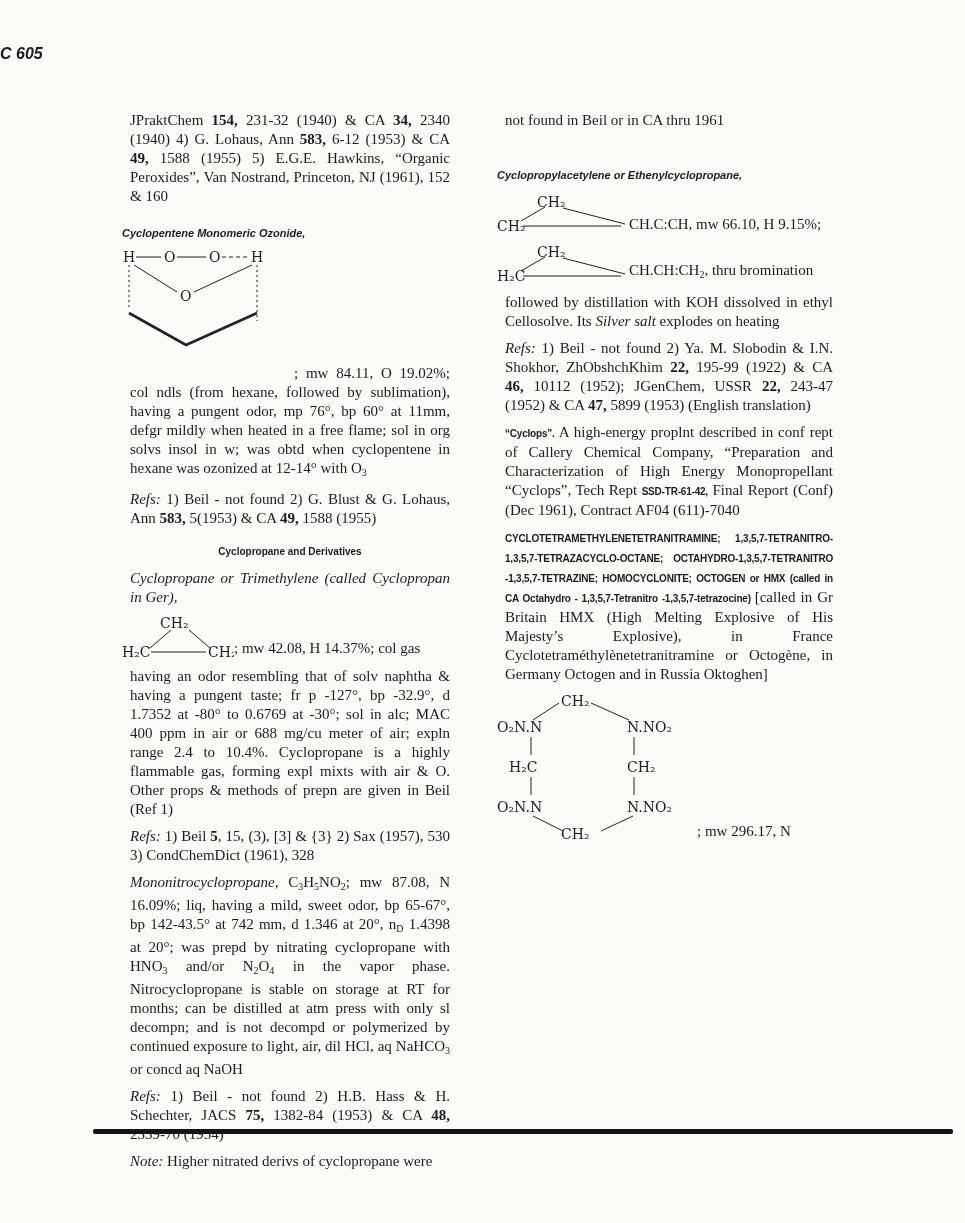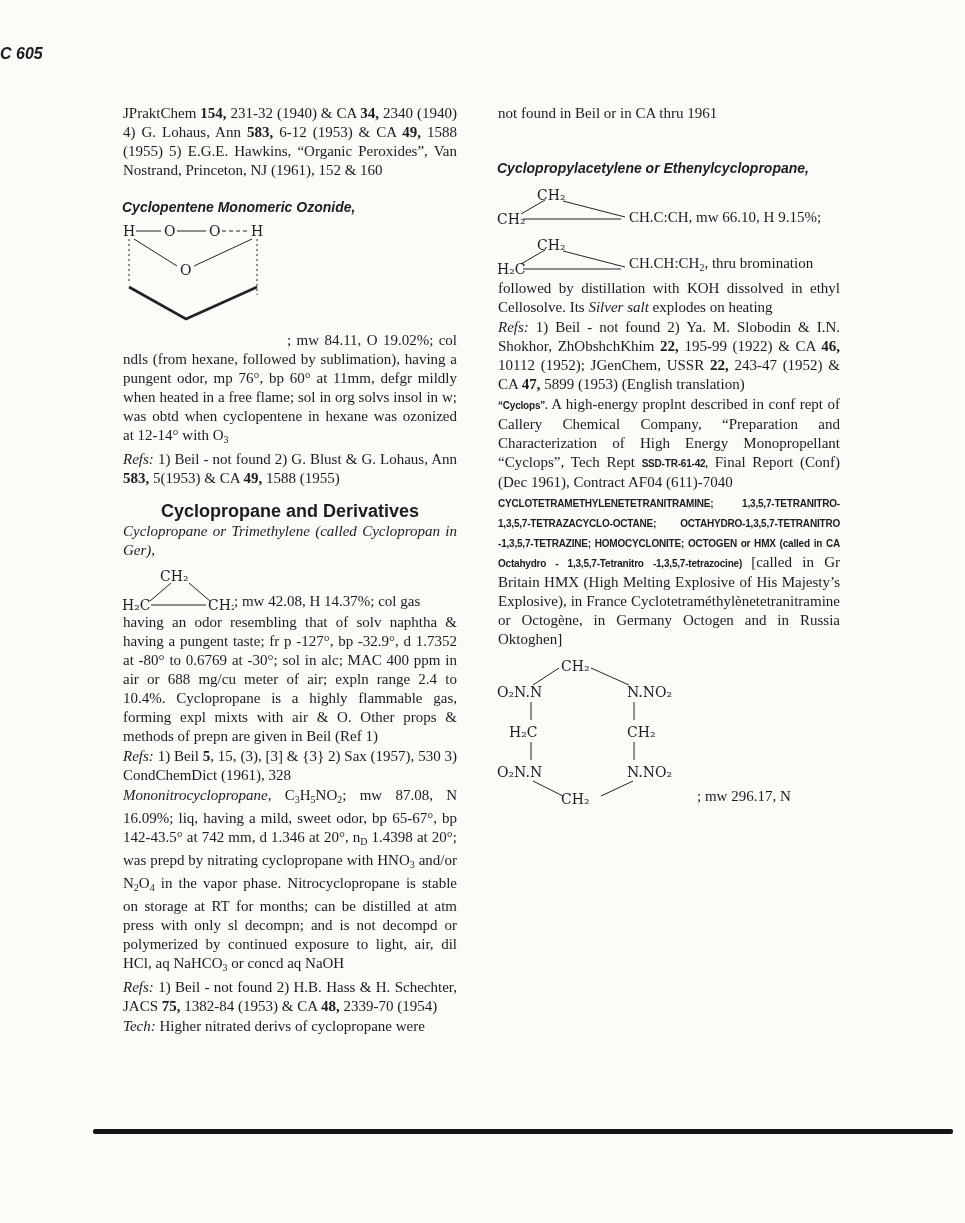--- a/index.html
+++ b/index.html
@@ -10,28 +10,28 @@
     font-size:15px;line-height:19px;
     overflow:hidden;
   }
   .page-header{
     position:absolute;top:44px;left:0;width:960px;text-align:left;
     font-family:"Liberation Sans",sans-serif;font-weight:bold;font-size:16px;font-style:italic;
   }
   .col{position:absolute;top:103px;}
   .col-left{left:122px;width:336px;}
   .col-right{left:497px;width:344px;}
-  p.para{margin:1px;text-align:justify;}
+  p.para{margin:8px;text-align:justify;}
   .entry-title{
     margin:0;font-family:"Liberation Sans",sans-serif;
-    font-weight:bold;font-style:italic;font-size:14px;line-height:19px;
+    font-weight:bold;font-style:italic;font-size:11px;line-height:19px;
   }
   .center-title{
     margin:0;font-family:"Liberation Sans",sans-serif;
-    font-weight:bold;font-size:18px;line-height:19px;text-align:center;
+    font-weight:bold;font-size:10px;line-height:19px;text-align:center;
   }
   .seg-b{font-weight:bold;}
   .seg-i{font-style:italic;}
   .seg-h{font-family:Liberation Sans, sans-serif;font-size:10px;letter-spacing:-0.2px;}
   .seg-sub{font-size:10px;vertical-align:-3px;}
   .mt6{margin-top:6px;} .mt8{margin-top:8px;} .mt10{margin-top:10px;}
   .mt14{margin-top:14px;} .mt18{margin-top:18px;} .mt28{margin-top:28px;}
   .mt30{margin-top:30px;} .mt36{margin-top:36px;}
   .struct-row{display:flex;align-items:flex-end;}
   .struct-row svg{flex:none;display:block;}
@@ -97,21 +97,21 @@
   </div>
 
   <p class="para"><span>having an odor resembling that of solv naphtha &amp; having a pungent taste; fr p -127°, bp -32.9°, d 1.7352 at -80° to 0.6769 at -30°; sol in alc; MAC 400 ppm in air or 688 mg/cu meter of air; expln range 2.4 to 10.4%. Cyclopropane is a highly flammable gas, forming expl mixts with air &amp; O. Other props &amp; methods of prepn are given in Beil (Ref 1)</span></p>
 
   <p class="para"><span class="seg-i">Refs:</span><span>   1) Beil </span><span class="seg-b">5</span><span>, 15, (3), [3] &amp; {3}   2) Sax (1957), 530   3) CondChemDict (1961), 328</span></p>
 
   <p class="para"><span class="seg-i">Mononitrocyclopropane,</span><span> C</span><span class="seg-sub">3</span><span>H</span><span class="seg-sub">5</span><span>NO</span><span class="seg-sub">2</span><span>; mw 87.08, N 16.09%; liq, having a mild, sweet odor, bp 65-67°, bp 142-43.5° at 742 mm, d 1.346 at 20°, n</span><span class="seg-sub">D</span><span> 1.4398 at 20°; was prepd by nitrating cyclopropane with HNO</span><span class="seg-sub">3</span><span> and/or N</span><span class="seg-sub">2</span><span>O</span><span class="seg-sub">4</span><span> in the vapor phase. Nitrocyclopropane is stable on storage at RT for months; can be distilled at atm press with only sl decompn; and is not decompd or polymerized by continued exposure to light, air, dil HCl, aq NaHCO</span><span class="seg-sub">3</span><span> or concd aq NaOH</span></p>
 
   <p class="para"><span class="seg-i">Refs:</span><span>   1) Beil - not found   2) H.B. Hass &amp; H. Schechter, JACS </span><span class="seg-b">75,</span><span> 1382-84 (1953) &amp; CA </span><span class="seg-b">48,</span><span> 2339-70 (1954)</span></p>
 
-  <p class="para"><span class="seg-i">Tech:</span><span> Higher nitrated derivs of cyclopropane were</span></p>
+  <p class="para"><span class="seg-i">Note:</span><span> Higher nitrated derivs of cyclopropane were</span></p>
 
 </div>
 
 <div class="col col-right">
 
   <p class="para"><span>not found in Beil or in CA thru 1961</span></p>
 
   <h3 class="entry-title mt36">Cyclopropylacetylene or Ethenylcyclopropane,</h3>
 
   <div class="struct-row mt10">

